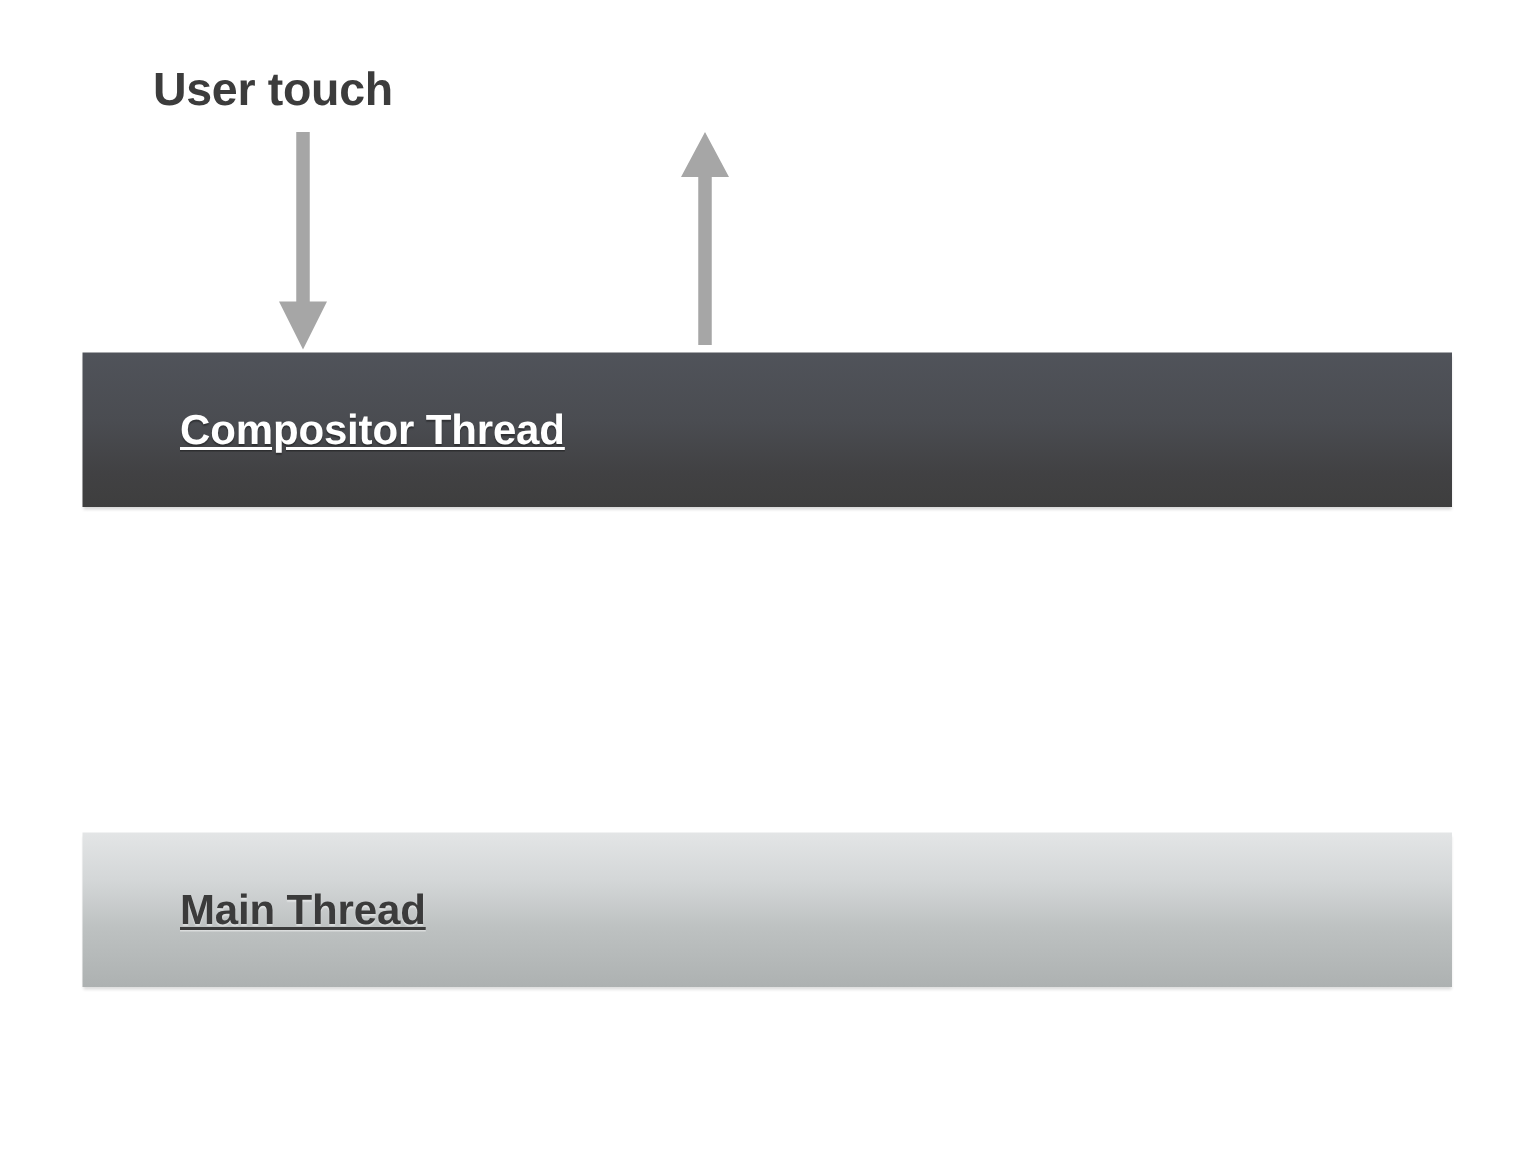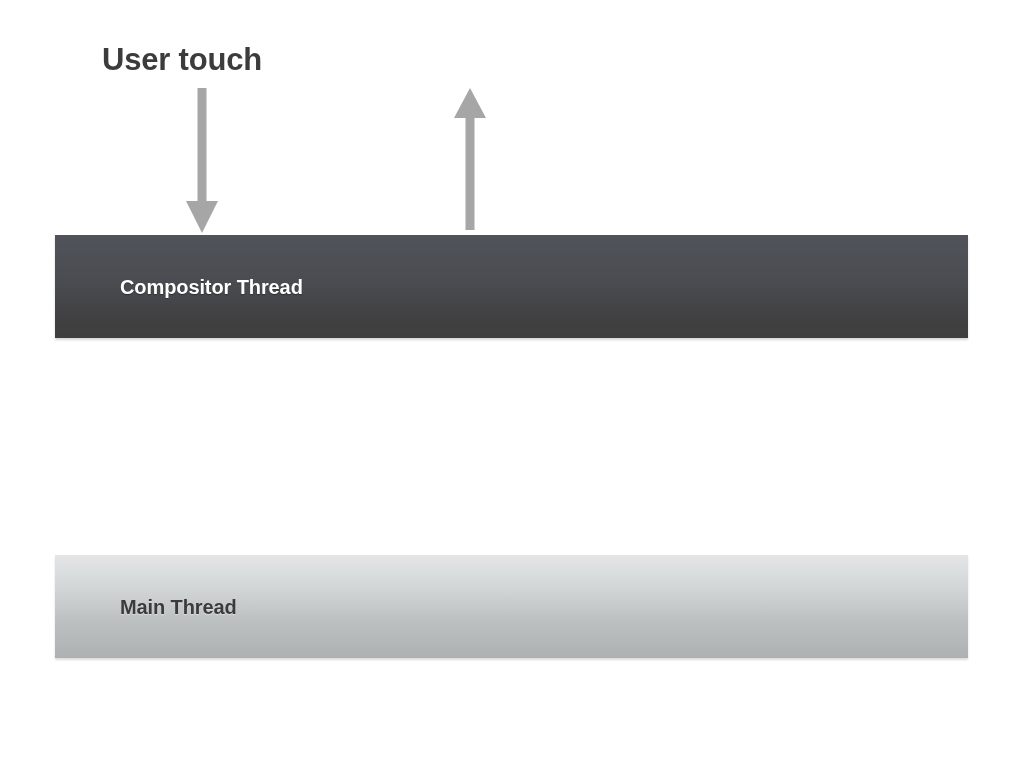--- a/index.html
+++ b/index.html
@@ -47,25 +47,26 @@
     position: absolute;
     left: 55px;
     width: 913px;
     height: 103px;
     display: flex;
     align-items: center;
   }
   .thread-bar .bar-label {
     font-family: "Liberation Sans", sans-serif;
     font-weight: bold;
-    font-size: 20px;
+    font-size: 28px;
     line-height: 26px;
     margin-left: 65px;
     white-space: nowrap;
     letter-spacing: -0.1px;
+    text-decoration: underline;
   }
 
   #bar-compositor-thread {
     top: 235px;
     background: linear-gradient(to bottom, #50535a 0%, #4a4c51 45%, #414143 78%, #3e3e3e 100%);
     box-shadow: 0 2px 2px rgba(0,0,0,0.16);
   }
   #bar-compositor-thread .bar-label {
     color: #ffffff;
     text-shadow: 0 1px 1px rgba(0,0,0,0.35);

